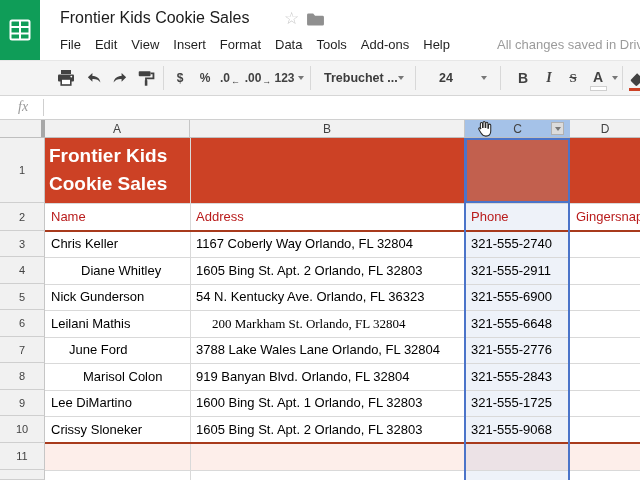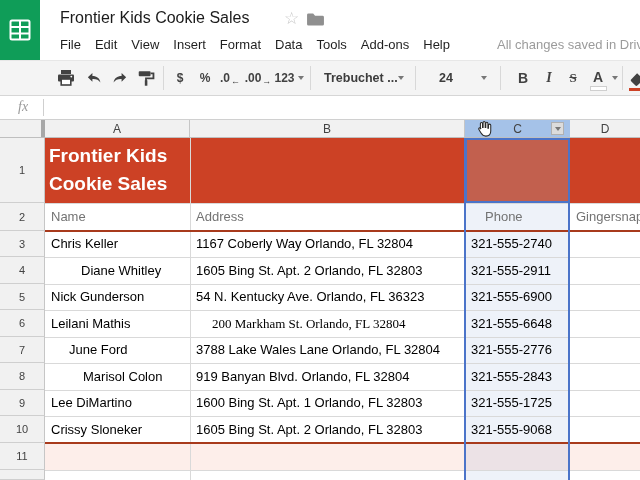--- a/index.html
+++ b/index.html
@@ -34,21 +34,21 @@
   #fxinput{position:absolute;left:50px;top:1px;width:580px;height:20px;border:none;outline:none;font-size:13px;font-family:"Liberation Sans",sans-serif;background:transparent;}
   
   #colhdrs{left:0;top:120px;width:640px;height:18px;background:#f1f1f1;border-bottom:1px solid #bfbfbf;box-sizing:border-box;}
   .chdr{position:absolute;top:0;height:17px;font-size:12px;color:#424242;display:flex;align-items:center;justify-content:center;border-right:1px solid #c6c6c6;box-sizing:border-box;}
   #corner{left:0;width:45px;border-right:4px solid #a8a8a8;background:#f1f1f1;}
   #chdr-c{background:#a5c2e8;border-right:none;}
   #c-dropbtn{position:absolute;right:6px;top:2px;width:13px;height:13px;background:#dcdcdc;border:1px solid #b0b0b0;box-sizing:border-box;display:flex;align-items:center;justify-content:center;}
   #hand-cursor{position:absolute;left:10px;top:0px;}
   
   .cell{position:absolute;font-size:13px;color:#000;white-space:nowrap;overflow:hidden;box-sizing:border-box;padding-left:6px;}
-  .redtext{color:#737373;}
+  .redtext{color:#b91c1c;}
   .rowhdr{position:absolute;left:0;width:45px;background:#f1f1f1;border-right:1px solid #c6c6c6;border-bottom:1px solid #cfcfcf;box-sizing:border-box;display:flex;align-items:center;justify-content:center;font-size:11px;color:#424242;}
   #title-cell{position:absolute;left:49px;top:142px;width:170px;color:#fff;font-weight:bold;font-size:19px;line-height:28px;white-space:normal;}
 </style>
 </head>
 <body>
 
 <div id="screen">
 
   <div class="abs" id="logo">
     <svg width="24" height="24" viewBox="0 0 24 24">
@@ -186,21 +186,21 @@
       <div class="abs" style="left: 45px; top: 390px; width: 595px; height: 1px; background: rgb(217, 217, 217);"></div>
       <div class="abs" style="left: 45px; top: 416px; width: 595px; height: 1px; background: rgb(217, 217, 217);"></div>
       <div class="abs" style="left: 45px; top: 470px; width: 595px; height: 1px; background: rgb(217, 217, 217);"></div>
       <div class="abs" style="left: 45px; top: 230px; width: 595px; height: 2px; background: rgb(168, 58, 28);"></div>
       <div class="abs" style="left: 45px; top: 442px; width: 595px; height: 2px; background: rgb(168, 58, 28);"></div>
       <div class="abs" style="left: 465px; top: 138px; width: 105px; height: 65px; background: rgb(194, 96, 78); border: 2px solid rgb(75, 116, 201); box-sizing: border-box;"></div>
       <div class="abs" style="left: 464px; top: 138px; width: 2px; height: 342px; background: rgb(75, 116, 201);"></div>
       <div class="abs" style="left: 568px; top: 138px; width: 2px; height: 342px; background: rgb(75, 116, 201);"></div>
       <div class="abs cell redtext" style="left: 45px; top: 203px; width: 145px; height: 28px; line-height: 27px;">Name</div>
       <div class="abs cell redtext" style="left: 190px; top: 203px; width: 275px; height: 28px; line-height: 27px;">Address</div>
-      <div class="abs cell redtext" style="left: 465px; top: 203px; width: 105px; height: 20px; line-height: 27px; margin-left: 14px;">Phone</div>
+      <div class="abs cell redtext" style="left: 465px; top: 203px; width: 105px; height: 20px; line-height: 27px;">Phone</div>
       <div class="abs cell redtext" style="left: 570px; top: 203px; width: 70px; height: 28px; line-height: 27px;">Gingersnap</div>
       <div class="abs cell" style="left: 45px; top: 231px; width: 145px; height: 26px; line-height: 26px;">Chris Keller</div>
       <div class="abs cell" style="left: 190px; top: 231px; width: 275px; height: 26px; line-height: 26px;">1167 Coberly Way Orlando, FL 32804</div>
       <div class="abs cell" style="left: 465px; top: 231px; width: 105px; height: 26px; line-height: 26px;">321-555-2740</div>
       <div class="abs cell" style="left: 45px; top: 257px; width: 145px; height: 27px; line-height: 27px; padding-left: 36px;">Diane Whitley</div>
       <div class="abs cell" style="left: 190px; top: 257px; width: 275px; height: 27px; line-height: 27px;">1605 Bing St. Apt. 2 Orlando, FL 32803</div>
       <div class="abs cell" style="left: 465px; top: 257px; width: 105px; height: 27px; line-height: 27px;">321-555-2911</div>
       <div class="abs cell" style="left: 45px; top: 284px; width: 145px; height: 26px; line-height: 26px;">Nick Gunderson</div>
       <div class="abs cell" style="left: 190px; top: 284px; width: 275px; height: 26px; line-height: 26px;">54 N. Kentucky Ave. Orlando, FL 36323</div>
       <div class="abs cell" style="left: 465px; top: 284px; width: 105px; height: 26px; line-height: 26px;">321-555-6900</div>

